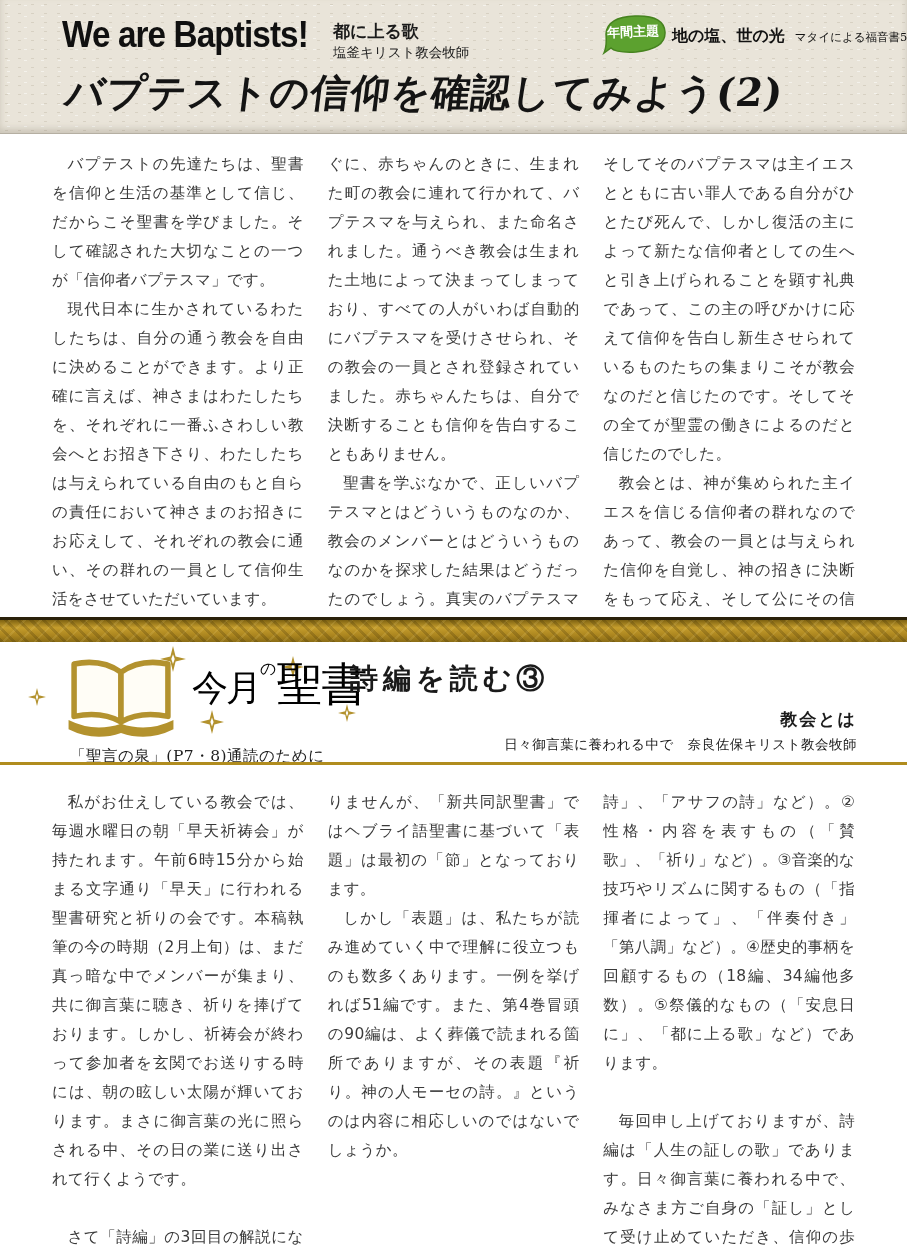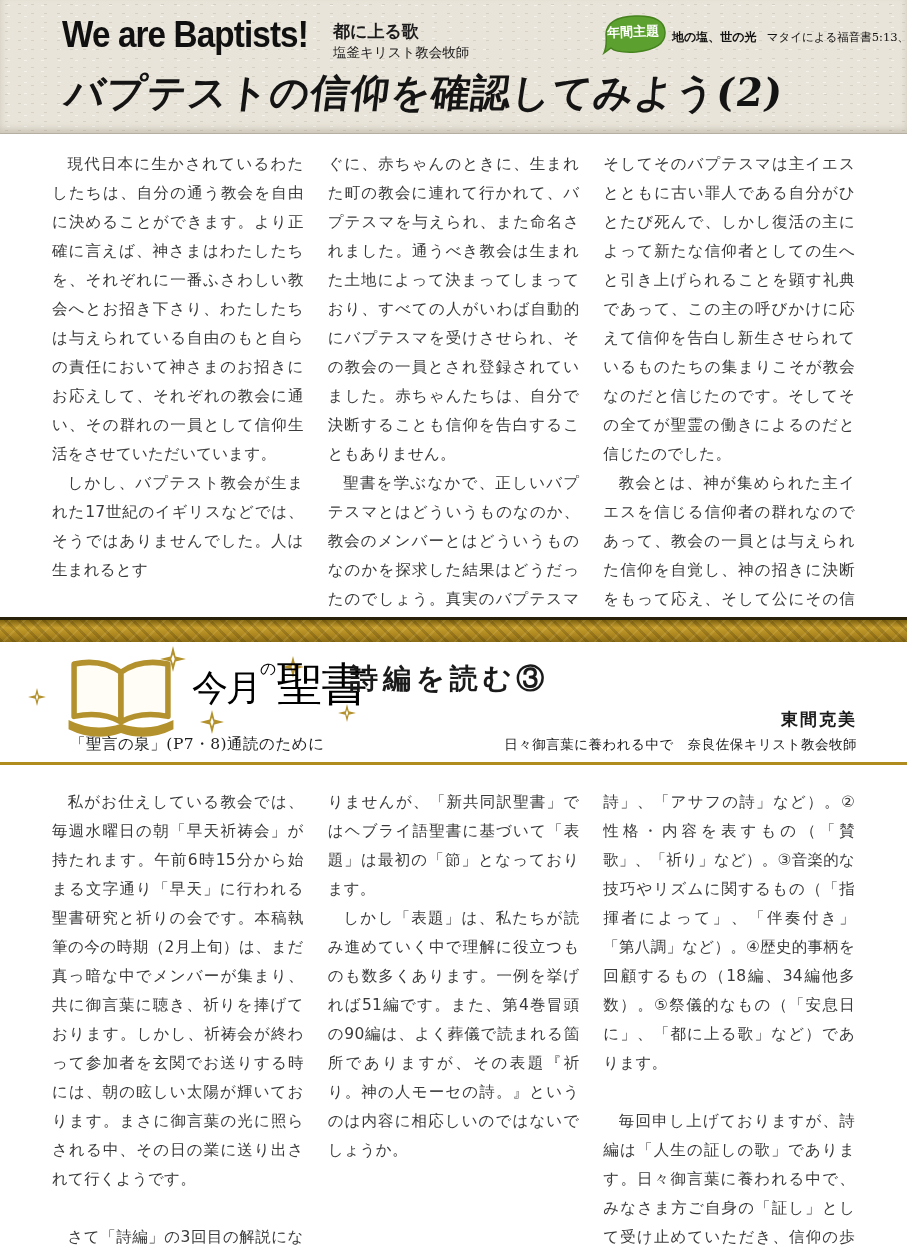--- a/index.html
+++ b/index.html
@@ -26,21 +26,21 @@
   .author1-name{position:absolute;left:333px;top:20px;font-family:"DejaVu Serif",serif;font-size:17px;font-weight:600;color:#1b1b1b;}
   .author1-title{position:absolute;left:333px;top:44px;font-family:"DejaVu Serif",serif;font-size:13.5px;color:#1b1b1b;}
   .leaf-badge{position:absolute;left:602px;top:13px;width:66px;height:42px;}
   .leaf-badge svg{position:absolute;left:0;top:0;}
   .leaf-badge .leaf-label{
     position:absolute;left:0;top:10px;width:62px;text-align:center;
     color:#ffffff;font-weight:bold;font-size:13px;letter-spacing:0;
     transform:rotate(-2deg);font-family:"DejaVu Sans",sans-serif;
   }
   .theme-line{position:absolute;left:672px;top:26px;white-space:nowrap;}
-  .theme-main{font-family:Liberation Serif, serif;font-weight:bold;font-size:12px;color:#111;margin-top:48px;}
+  .theme-main{font-family:Liberation Serif, serif;font-weight:bold;font-size:16px;color:#111;margin-top:48px;}
   .theme-ref{font-family:"DejaVu Serif",serif;font-size:11.5px;color:#111;margin-left:5px;}
   .title1{
     position:absolute;left:62px;top:66px;white-space:nowrap;
     font-family:"DejaVu Serif",serif;font-weight:bold;font-size:39px;color:#141414;
     transform:skewX(-7deg);transform-origin:left bottom;letter-spacing:1px;
   }
 
   
   .cols{position:absolute;left:52px;width:803px;display:flex;gap:24px;}
   .col{flex:1 1 0;}
@@ -69,21 +69,21 @@
   .sec2-head{position:absolute;left:0;top:642px;width:907px;height:121px;background:#fff;}
   .gold-rule{position:absolute;left:0;top:762px;width:907px;height:3px;background:#b08c1e;}
   .logo{position:absolute;left:42px;top:4px;width:310px;height:116px;}
   .logo .book{position:absolute;left:18px;top:6px;}
   .logo-text{position:absolute;left:150px;top:8px;white-space:nowrap;color:#000000;font-family:"DejaVu Serif",serif;font-weight:normal;}
   .logo-kongetsu{font-size:36px;letter-spacing:-2px;}
   .logo-no{font-size:16px;vertical-align:26px;}
   .logo-seisho{font-size:46px;letter-spacing:-1px;}
   .sparkle{position:absolute;}
   .logo-caption{
-    position:absolute;left:70px;top:92px;white-space:nowrap;
+    position:absolute;left:70px;top:104px;white-space:nowrap;
     font-family:"DejaVu Serif",serif;font-size:15.5px;color:#1d1d1d;letter-spacing:.5px;
   }
   .title2{
     position:absolute;left:350px;top:18px;white-space:nowrap;
     font-family:"DejaVu Serif",serif;font-size:28px;font-weight:600;color:#1a1a1a;letter-spacing:5px;
   }
   .author2{position:absolute;right:50px;top:66px;text-align:right;font-family:"DejaVu Serif",serif;color:#1b1b1b;}
   .author2-name{font-size:17px;font-weight:600;letter-spacing:2px;}
   .author2-title{font-size:13.5px;margin-top:5px;letter-spacing:.5px;}
 </style>
@@ -108,20 +108,21 @@
     <div class="theme-line">
       <span class="theme-main">地の塩、世の光</span>
       <span class="theme-ref">マタイによる福音書5:13、14</span>
     </div>
 
     <div class="title1">バプテストの信仰を確認してみよう(2)</div>
   </div>
 
   <div class="cols cols1">
     <div class="col">
+      <p>バプテストの先達たちは、聖書を信仰と生活の基準として信じ、だからこそ聖書を学びました。そして確認された大切なことの一つが「信仰者バプテスマ」です。</p>
       <p>現代日本に生かされているわたしたちは、自分の通う教会を自由に決めることができます。より正確に言えば、神さまはわたしたちを、それぞれに一番ふさわしい教会へとお招き下さり、わたしたちは与えられている自由のもと自らの責任において神さまのお招きにお応えして、それぞれの教会に通い、その群れの一員として信仰生活をさせていただいています。</p>
       <p>しかし、バプテスト教会が生まれた17世紀のイギリスなどでは、そうではありませんでした。人は生まれるとす</p>
     </div>
     <div class="col">
       <p class="cont">ぐに、赤ちゃんのときに、生まれた町の教会に連れて行かれて、バプテスマを与えられ、また命名されました。通うべき教会は生まれた土地によって決まってしまっており、すべての人がいわば自動的にバプテスマを受けさせられ、その教会の一員とされ登録されていました。赤ちゃんたちは、自分で決断することも信仰を告白することもありません。</p>
       <p>聖書を学ぶなかで、正しいバプテスマとはどういうものなのか、教会のメンバーとはどういうものなのかを探求した結果はどうだったのでしょう。真実のバプテスマは、主イエスと信仰的な出会いが与えられ、主イエスを自らの救い主であると信じ、その信仰を告白したものに与えるべきであること、</p>
     </div>
     <div class="col">
       <p class="cont">そしてそのバプテスマは主イエスとともに古い罪人である自分がひとたび死んで、しかし復活の主によって新たな信仰者としての生へと引き上げられることを顕す礼典であって、この主の呼びかけに応えて信仰を告白し新生させられているものたちの集まりこそが教会なのだと信じたのです。そしてその全てが聖霊の働きによるのだと信じたのでした。</p>
       <p>教会とは、神が集められた主イエスを信じる信仰者の群れなのであって、教会の一員とは与えられた信仰を自覚し、神の招きに決断をもって応え、そして公にその信仰を告白する者たちなのです。</p>
@@ -171,21 +172,21 @@
           </svg>
       </span>
       <div class="logo-text">
         <span class="logo-kongetsu">今月</span><span class="logo-no">の</span><span class="logo-seisho">聖書</span>
       </div>
     </div>
 
     <div class="logo-caption">「聖言の泉」(P7・8)通読のために</div>
     <div class="title2">詩編を読む③</div>
     <div class="author2">
-      <div class="author2-name">東間克美</div>
+      <div class="author2-name">教会とは</div>
       <div class="author2-title">日々御言葉に養われる中で　奈良佐保キリスト教会牧師</div>
     </div>
   </div>
   <div class="gold-rule"></div>
 
   <div class="cols cols2">
     <div class="col">
       <p>私がお仕えしている教会では、毎週水曜日の朝「早天祈祷会」が持たれます。午前6時15分から始まる文字通り「早天」に行われる聖書研究と祈りの会です。本稿執筆の今の時期（2月上旬）は、まだ真っ暗な中でメンバーが集まり、共に御言葉に聴き、祈りを捧げております。しかし、祈祷会が終わって参加者を玄関でお送りする時には、朝の眩しい太陽が輝いております。まさに御言葉の光に照らされる中、その日の業に送り出されて行くようです。</p>
       <p class="gap">さて「詩編」の3回目の解説になります。今回は「表題」について学んでみましょう。</p>
 

